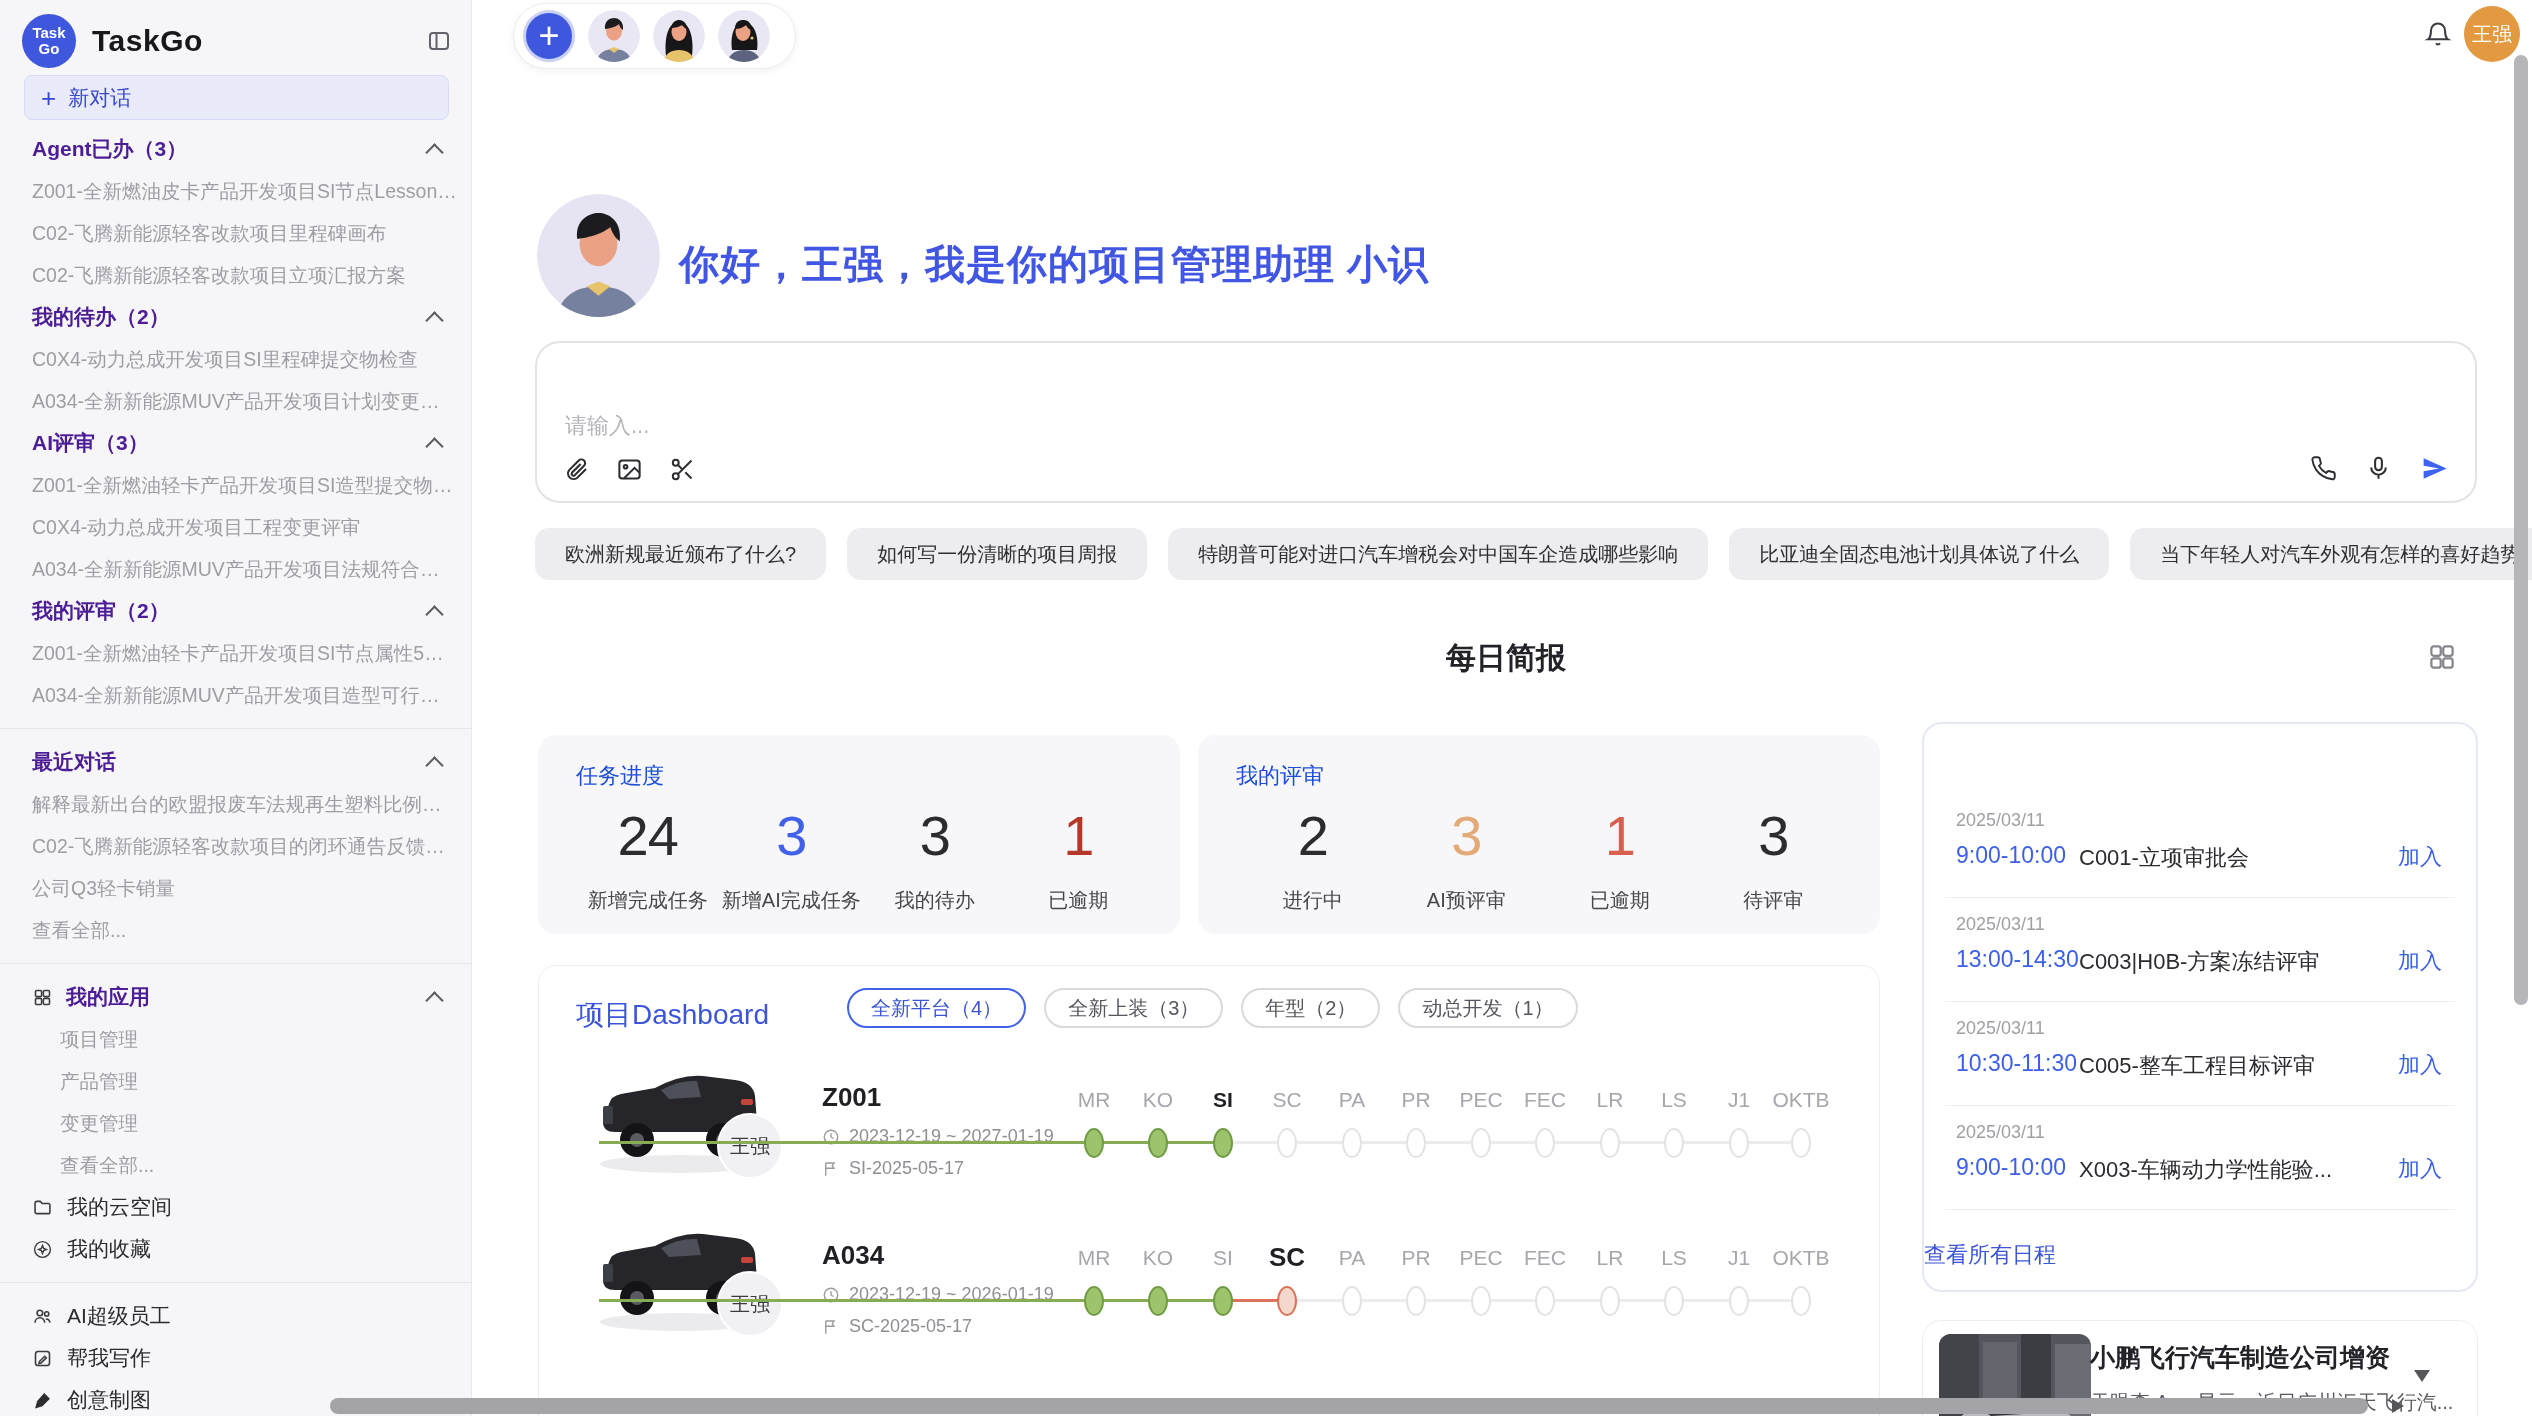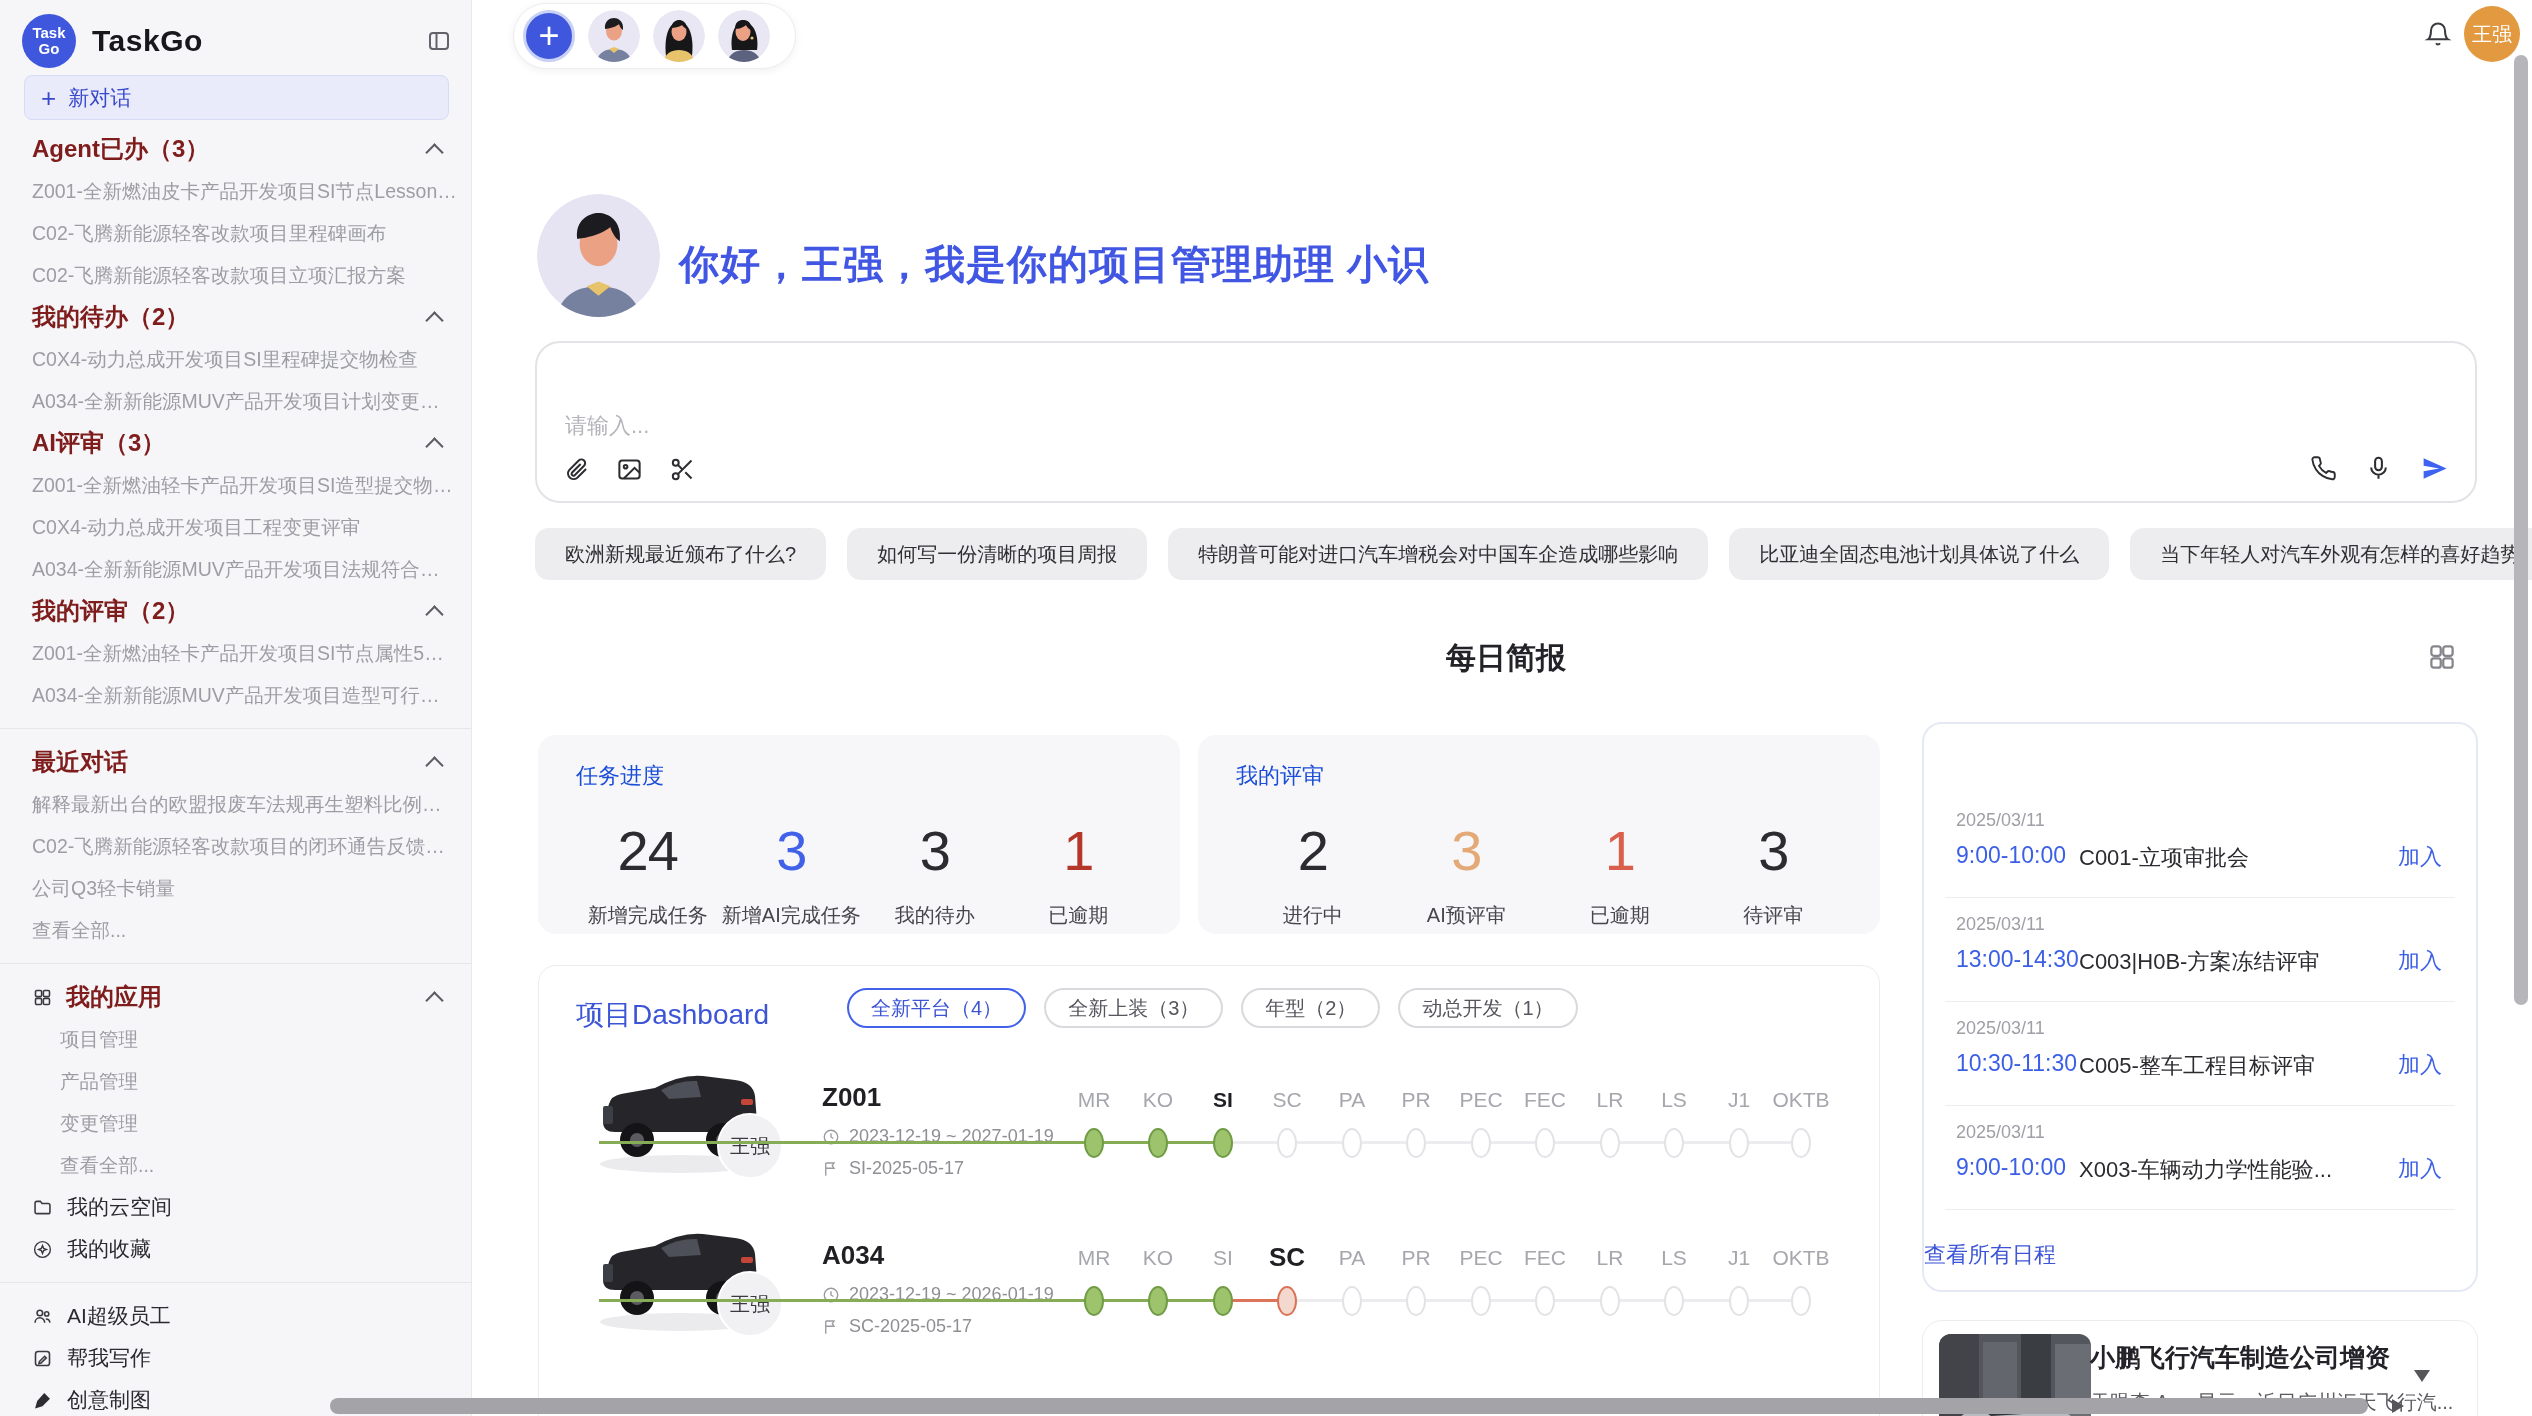--- a/index.html
+++ b/index.html
@@ -16,21 +16,21 @@
                 display:flex; flex-direction:column; align-items:center; justify-content:center;
                 font-size:15px; line-height:16px; font-weight:600; flex:0 0 auto; }
   .app-title { font-size:30px; font-weight:700; color:#17171c; letter-spacing:.5px; }
   .collapse-btn { margin-left:auto; cursor:pointer; }
   .new-chat { margin:5px 22px 0 24px; height:45px; background:#e9ebfb; border:1px solid #d6dbf7;
               border-radius:8px; display:flex; align-items:center; gap:12px; padding:0 16px;
               color:#3a49cc; font-size:21px; font-weight:500; cursor:pointer; }
   .new-chat .plus { font-size:26px; font-weight:400; line-height:1; }
   .nav { margin-top:8px; }
   .sec-head { height:42px; display:flex; align-items:center; padding:0 30px 0 32px;
-              font-size:24px; font-weight:600; color:#7f1d1d; }
+              font-size:21px; font-weight:600; color:#4c1d95; }
   .chev { width:13px; height:13px; border-left:2px solid #5c5c63; border-top:2px solid #5c5c63;
           transform:rotate(45deg); margin-left:auto; margin-top:6px; }
   .s-item { height:42px; display:flex; align-items:center; padding:0 14px 0 32px;
             font-size:19.5px; color:#9d9da5; white-space:nowrap; overflow:hidden;
             text-overflow:ellipsis; cursor:pointer; }
   .s-item > span { overflow:hidden; text-overflow:ellipsis; white-space:nowrap; }
   .sub { padding-left:60px; }
   .divider { height:1px; background:#e6e6e9; margin:12px 0; }
   .icon-row { height:42px; display:flex; align-items:center; gap:14px; padding:0 14px 0 32px;
               font-size:21px; color:#2a2a30; cursor:pointer; }
@@ -70,21 +70,21 @@
 
   .brief-head { position:absolute; left:63px; top:638px; width:1942px; height:40px; }
   .brief-title { text-align:center; font-size:30px; font-weight:700; color:#222228; }
   .brief-grid-icon { position:absolute; right:20px; top:4px; cursor:pointer; }
 
   .stat-card { position:absolute; top:735px; height:199px; background:#f7f7f9; border-radius:18px;
                padding:26px 30px 0 38px; }
   .stat-card.c1 { left:66px; width:642px; }
   .stat-card.c2 { left:726px; width:682px; }
   .stat-title { font-size:22px; color:#1d4ed8; }
-  .stat-grid { display:grid; grid-template-columns:repeat(4,1fr); margin-top:25px; }
+  .stat-grid { display:grid; grid-template-columns:repeat(4,1fr); margin-top:10px; }
   .stat-cell { text-align:center; }
   .stat-num { font-size:56px; font-weight:500; color:#2b2b30; letter-spacing:-1px; line-height:70px; }
   .stat-num.blue { color:#4161e8; }
   .stat-num.red { color:#b5372a; }
   .stat-num.red2 { color:#d9604c; }
   .stat-num.orange { color:#e3aa78; }
   .stat-label { font-size:20px; color:#46464c; margin-top:16px; }
 
   
   .dash { position:absolute; left:66px; top:965px; width:1342px; height:500px; background:#fff;

